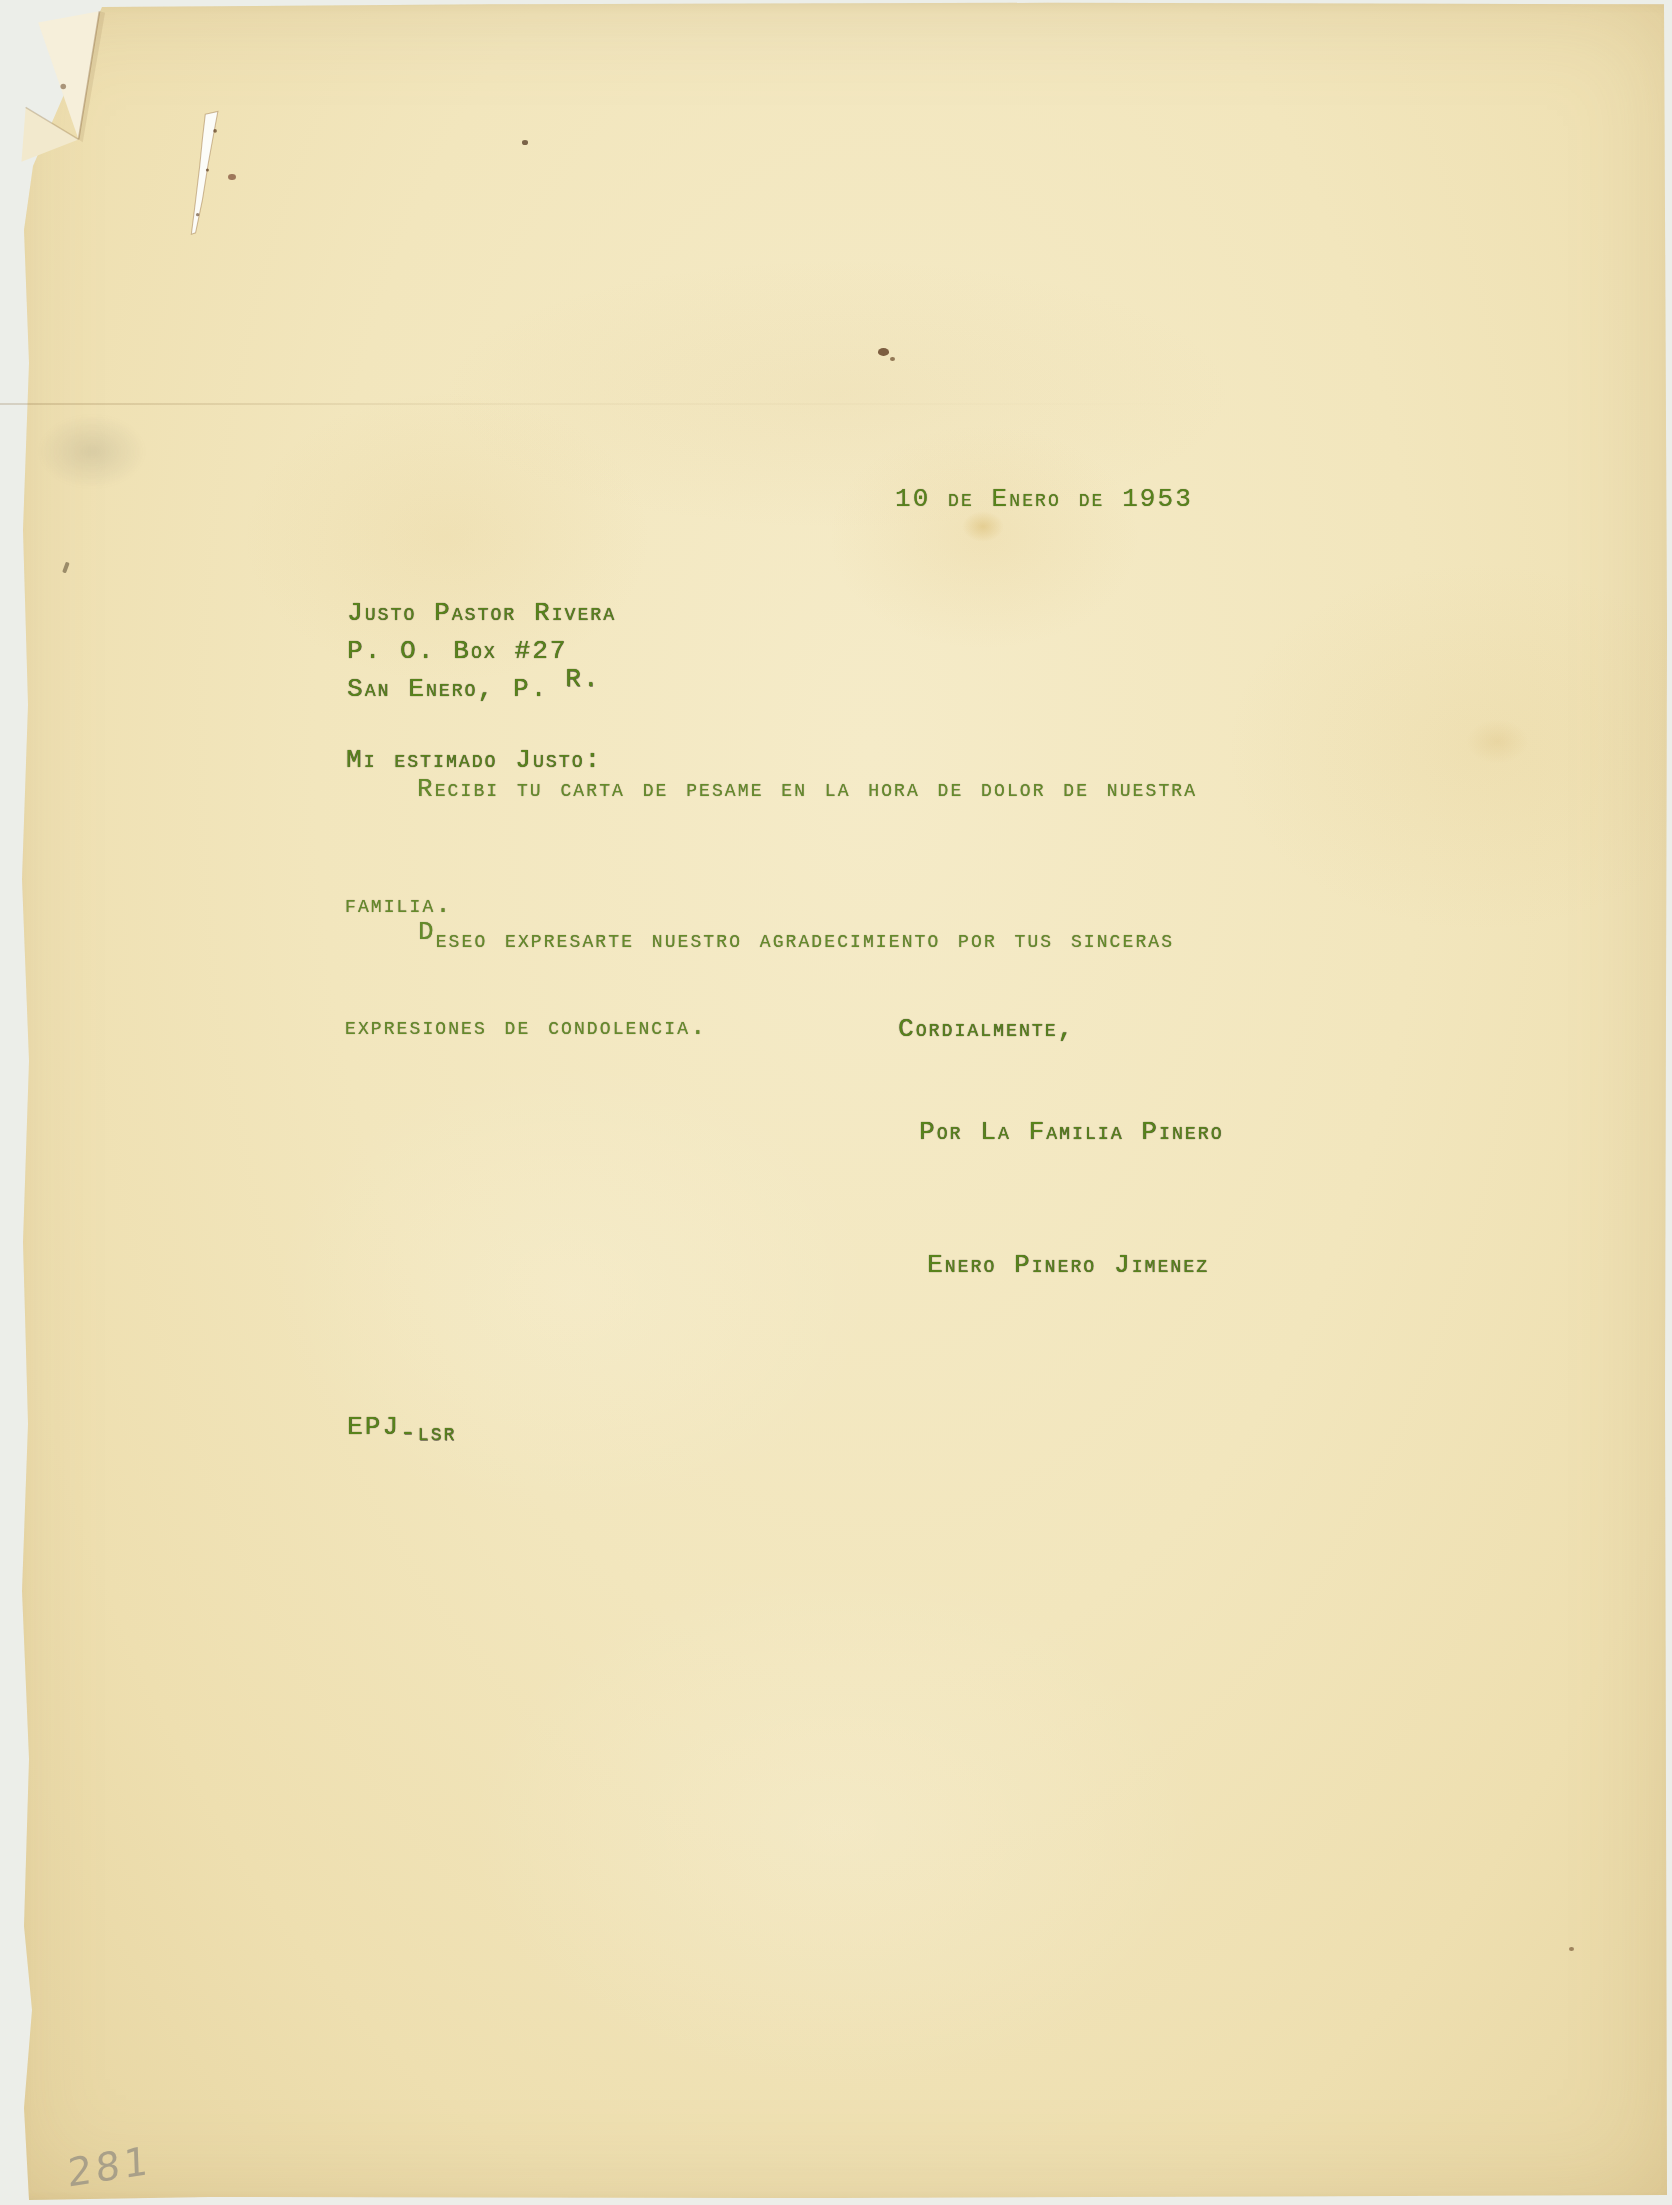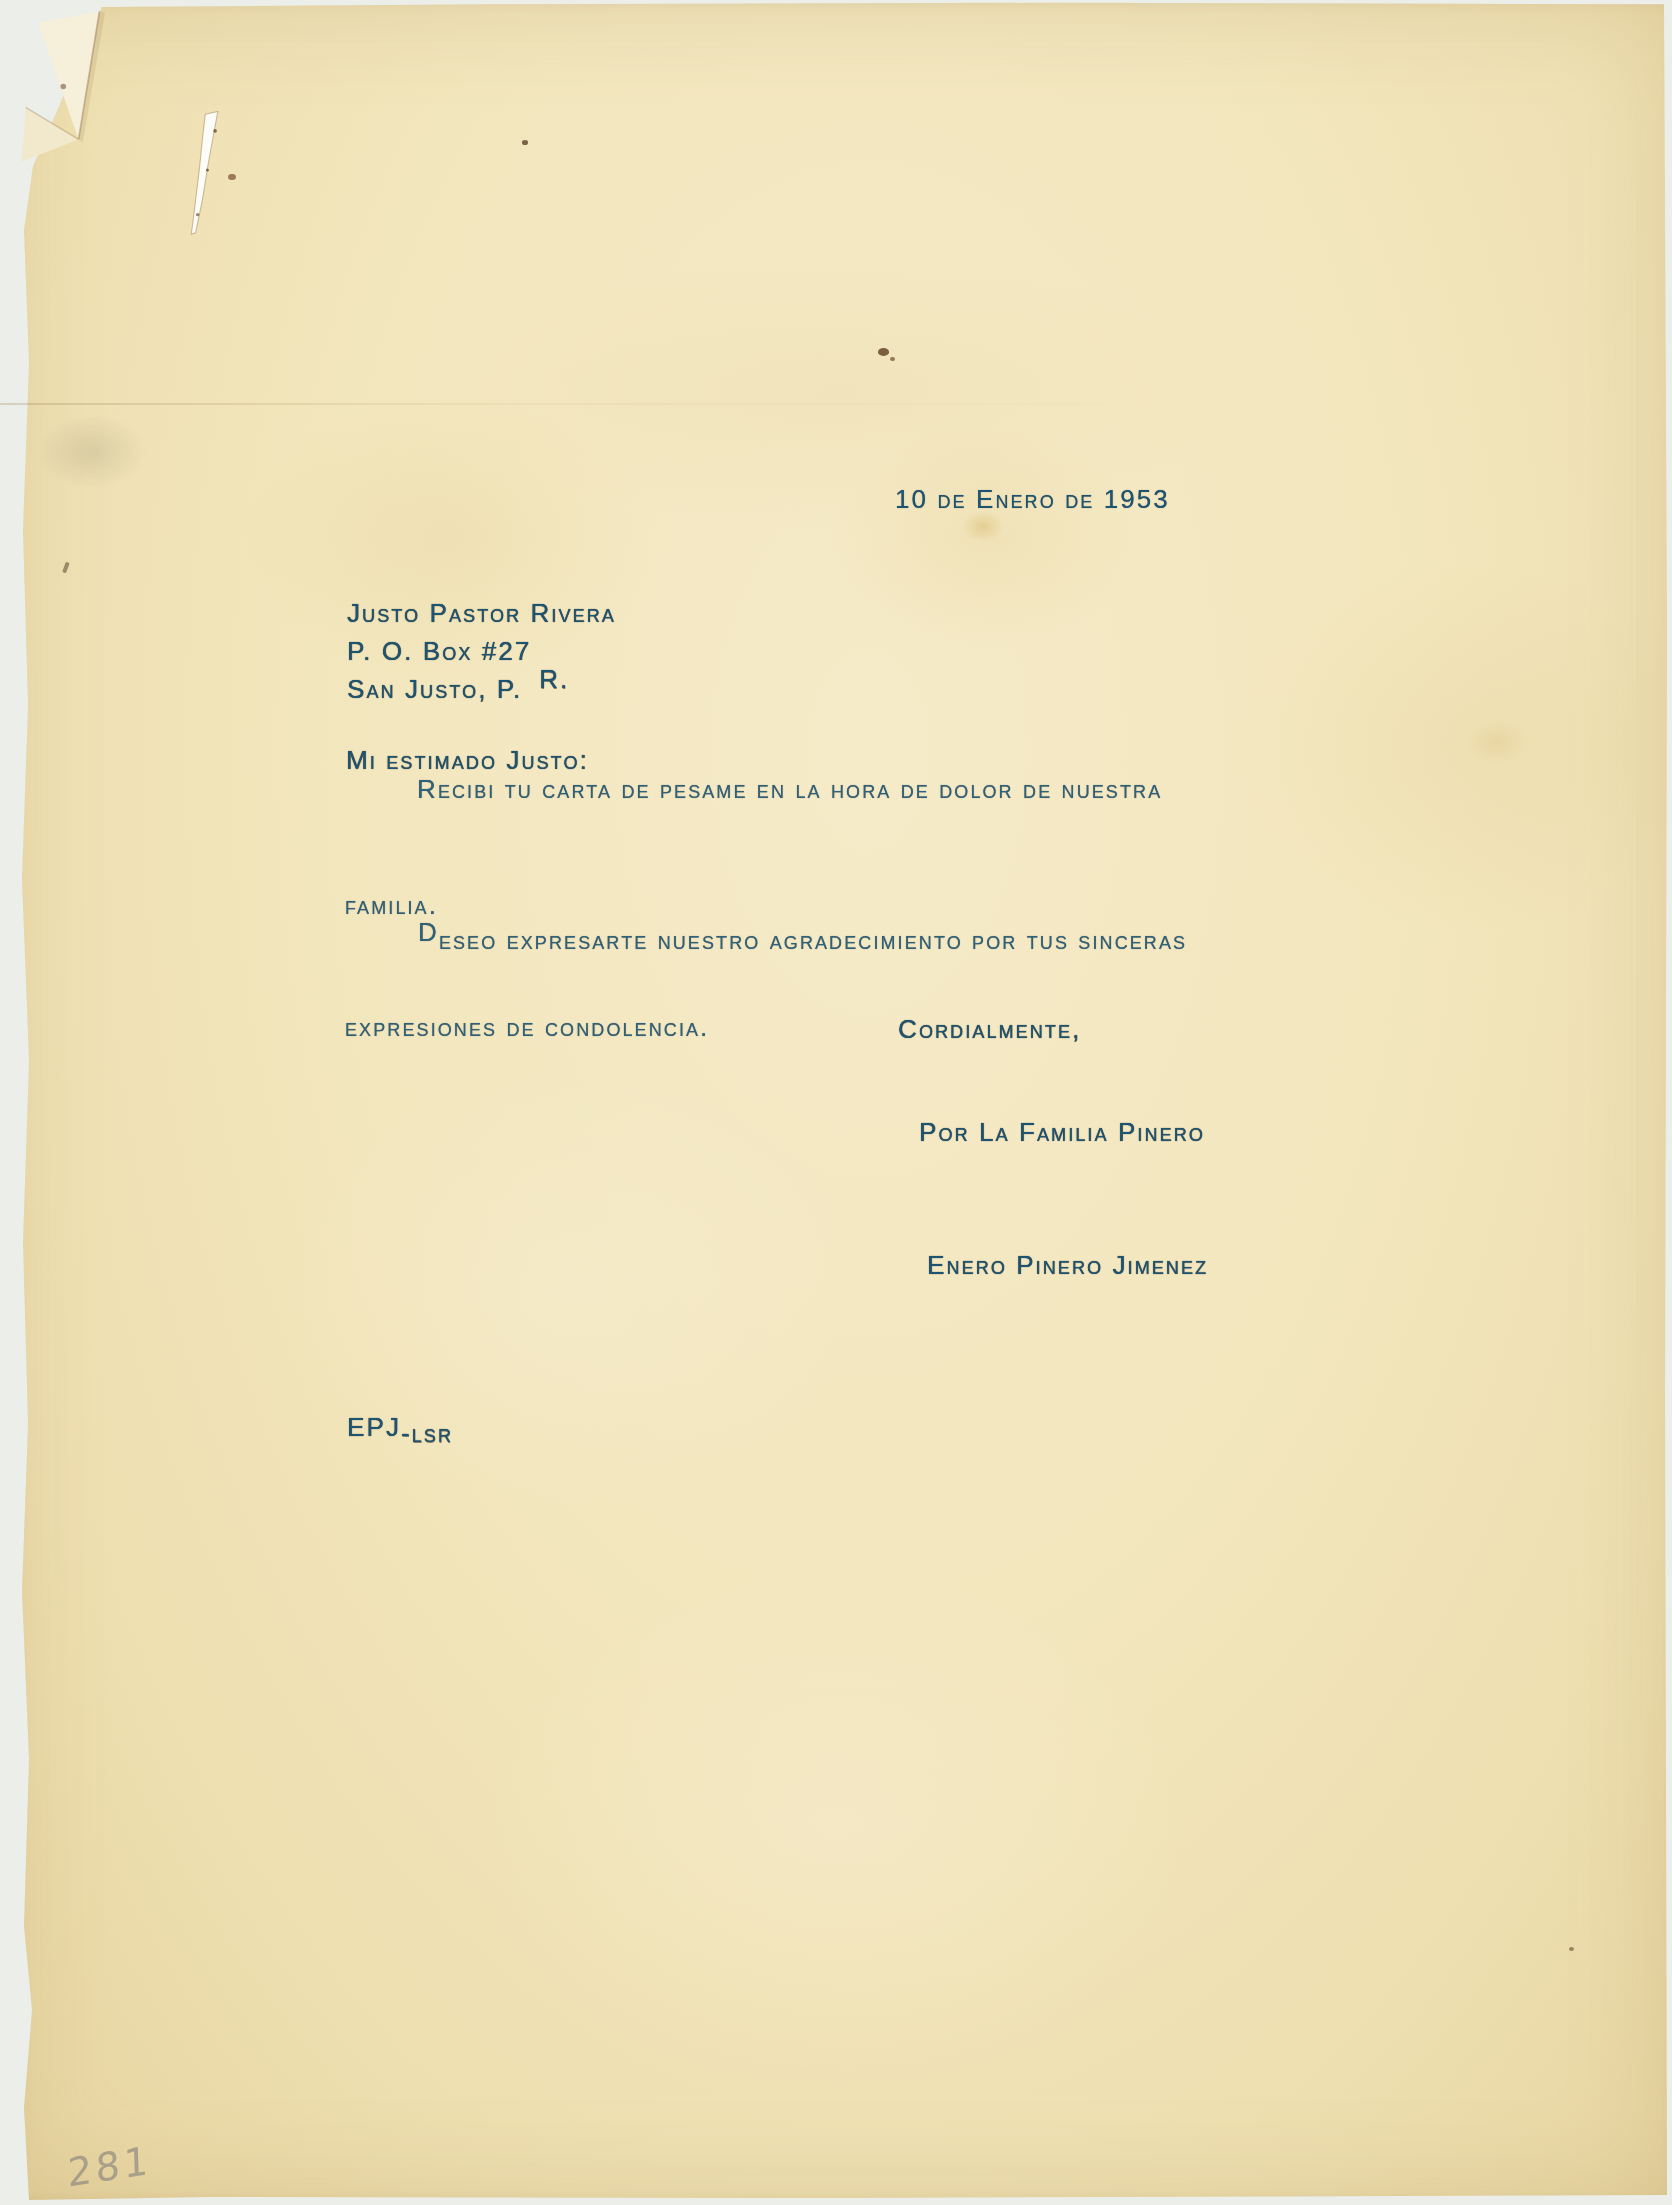--- a/index.html
+++ b/index.html
@@ -77,26 +77,26 @@
   .speck-6 { left: 64px;   top: 562px;  width: 3.5px;  height: 10.5px; background: #4a3a22; opacity: .5;
              transform: rotate(20deg); border-radius: 1.4px; }
 
   
   .fold-svg { position: absolute; left: 17px; top: 2.8px; }
   .tear-svg { position: absolute; left: 187px; top: 110px; }
 
   
   .type-line {
     position: absolute;
-    font-family: Liberation Sans, sans-serif;
+    font-family: Liberation Mono, monospace;
     font-variant: small-caps;
     font-size: 26px;
     line-height: 1;
     letter-spacing: 2.1px;
-    color: #0c4a6e;
+    color: #4d7c0f;
     white-space: nowrap;
     text-shadow: 0 0 0.9px rgba(55,52,45,0.85);
     opacity: 0.93;
   }
   .heavy { text-shadow: 0 0 1.1px rgba(45,42,36,0.95), 0.4px 0.4px 0 rgba(45,42,36,0.55); }
   .faded { opacity: 0.85; }
 
   #line-date        { left: 895px; top: 486px;  }
   #line-name        { left: 347px;  top: 600px;  }
   #line-addr1       { left: 347px;  top: 638px;  }
@@ -160,21 +160,21 @@
 <div class="speck speck-5"></div>
 <div class="speck speck-6"></div>
 
 <div class="type-line" id="line-date">10 de Enero de 1953</div>
 
 <div class="type-line heavy" id="line-name">Justo Pastor Rivera</div>
 
 <div class="type-line heavy" id="line-addr1">P. O. Box #27</div>
 
 <div class="type-line heavy" id="line-addr2">
-  <span>San Justo, P.</span><span class="raise">R.</span>
+  <span>San Enero, P.</span><span class="raise">R.</span>
 </div>
 
 <div class="type-line heavy" id="line-salutation">Mi estimado Justo:</div>
 
 <div class="type-line faded" id="line-body1a">Recibi tu carta de pesame en la hora de dolor de nuestra</div>
 
 <div class="type-line faded" id="line-body1b">familia.</div>
 
 <div class="type-line faded" id="line-body2a">
   <span class="init-up">D</span><span>eseo expresarte nuestro agradecimiento por tus sinceras</span>

